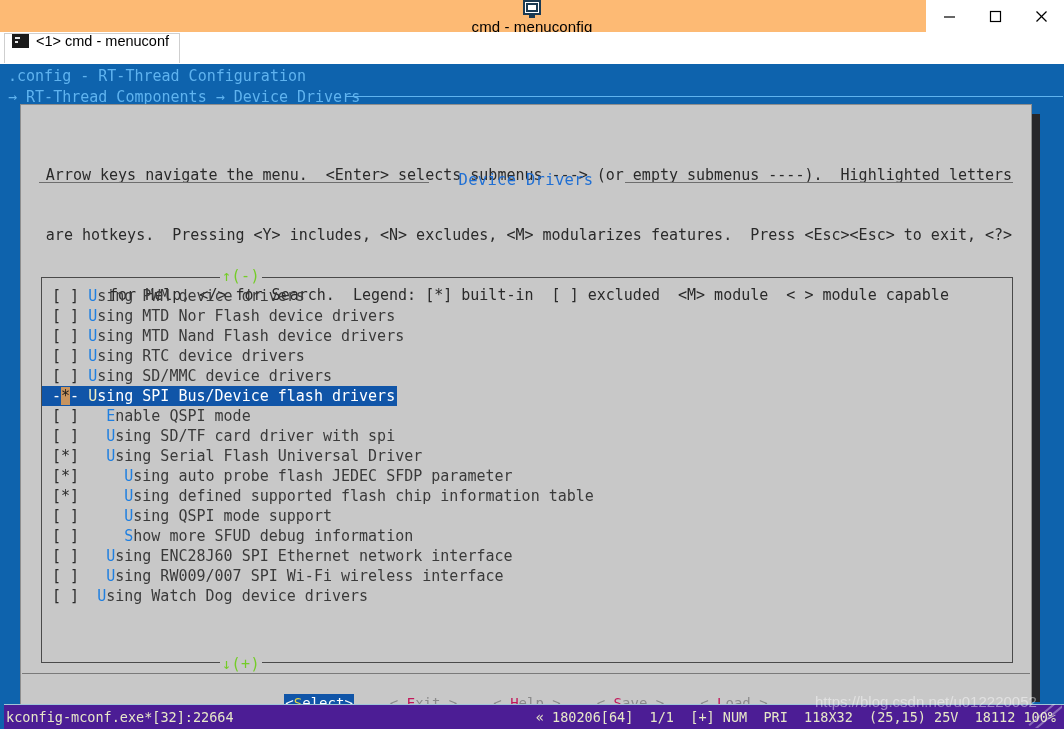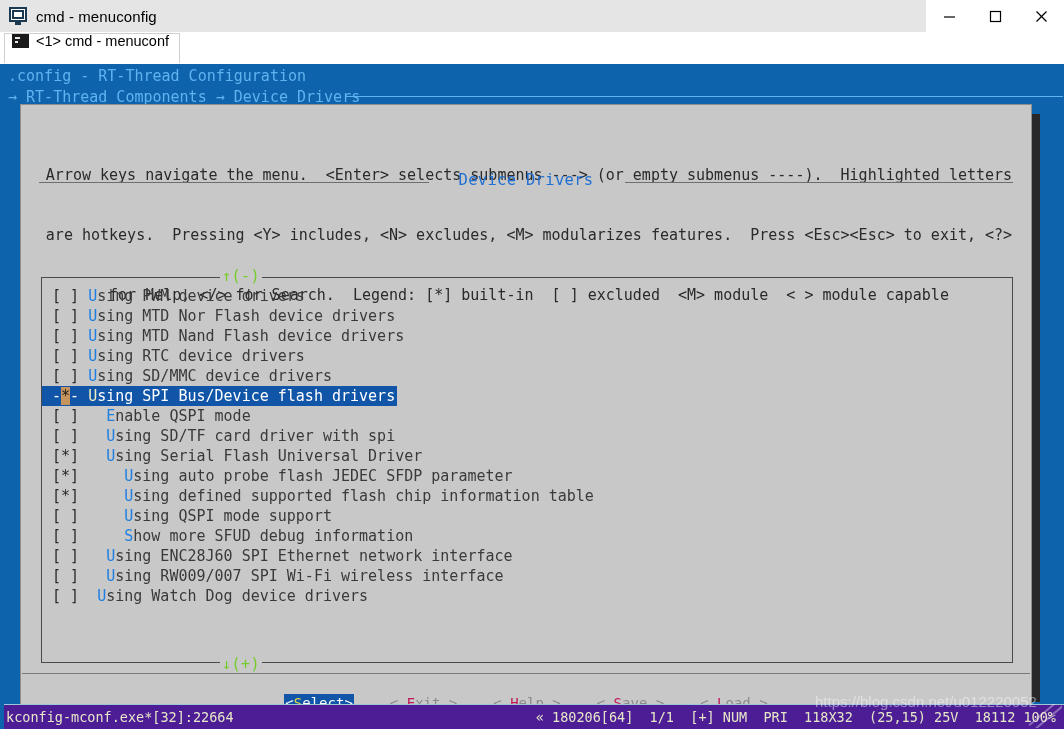--- a/index.html
+++ b/index.html
@@ -7,21 +7,21 @@
     width: 1064px; height: 729px;
     overflow: hidden;
     background: #ffffff;
     font-family: "Liberation Sans", sans-serif;
   }
   #app { position: relative; width: 1064px; height: 729px; }
 
   
   .titlebar {
     position: absolute; left: 0; top: 0; width: 1064px; height: 32px;
-    background: #e5e5e5; display: flex; align-items: center;
+    background: #fdba74; display: flex; align-items: center; flex-direction: column;
   }
   .app-icon {
     width: 18px; height: 18px; margin-left: 9px; margin-right: 9px;
     position: relative; flex: none;
   }
   .app-icon .frame {
     position: absolute; left: 0; top: 0; width: 18px; height: 15px;
     border: 2px solid #1b3a52; background: #ffffff;
   }
   .app-icon .inner {

